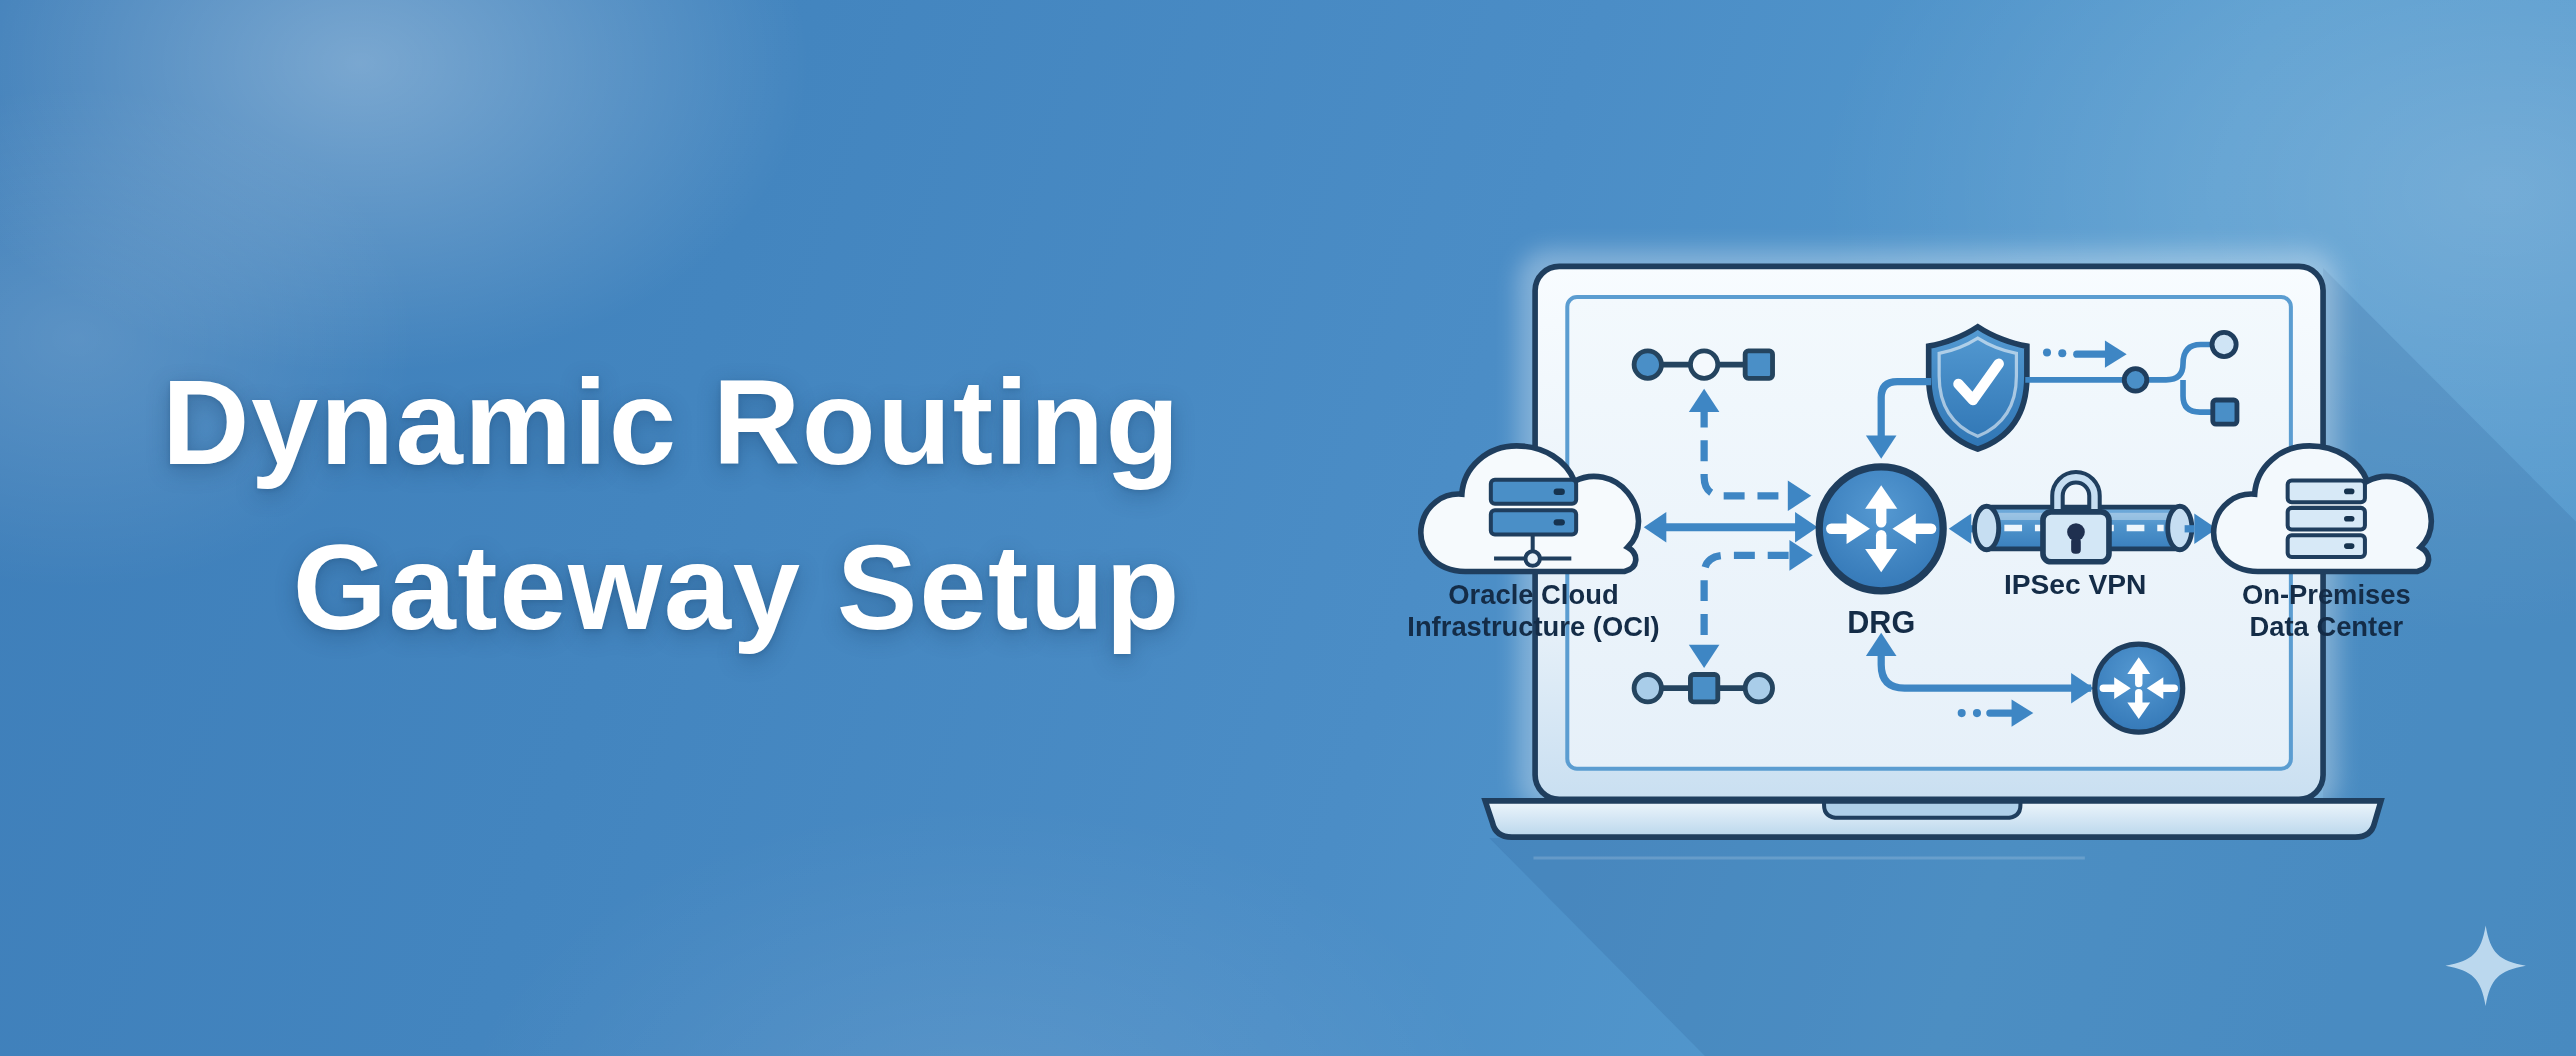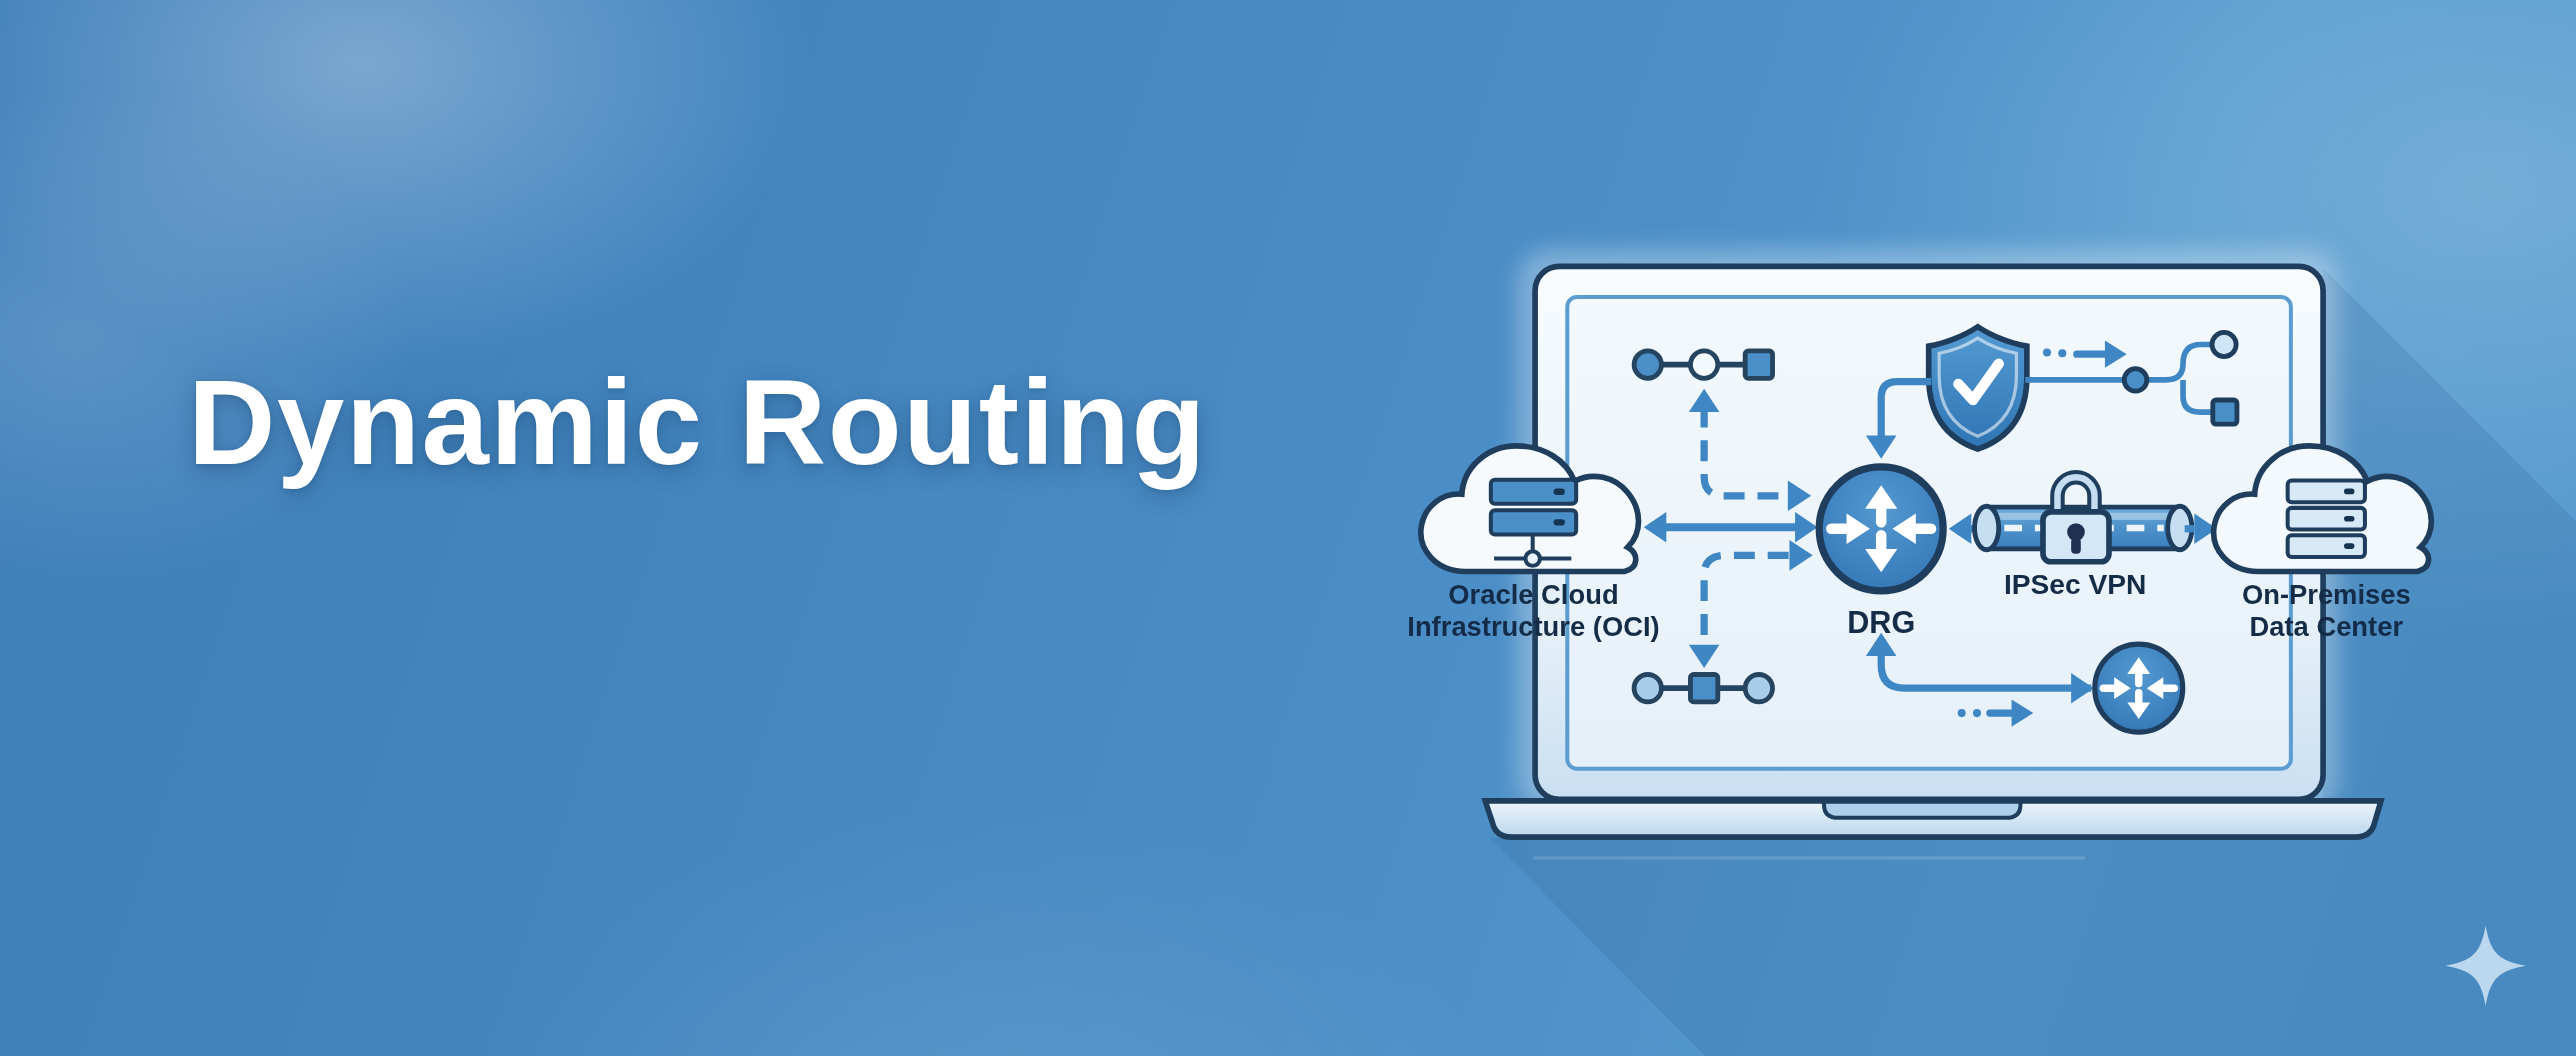--- a/index.html
+++ b/index.html
@@ -7,37 +7,38 @@
     width:2576px;height:1056px;overflow:hidden;position:relative;
     font-family:"Liberation Sans",sans-serif;
     background:
       radial-gradient(725px 499px at 14% 6%,  rgba(255,255,255,.30), rgba(255,255,255,0) 62%),
       radial-gradient(564px 419px at 3% 32%,  rgba(255,255,255,.15), rgba(255,255,255,0) 60%),
       radial-gradient(886px 564px at 38% 108%, rgba(255,255,255,.10), rgba(255,255,255,0) 60%),
       radial-gradient(1047px 684px at 97% 18%, rgba(255,255,255,.20), rgba(255,255,255,0) 65%),
       linear-gradient(108deg,#3e7eb9 0%,#4385bf 28%,#4b8dc6 55%,#549ace 78%,#4f95cb 100%);
   }
   .title{
-    position:absolute;left:188px;top:340px;
+    position:absolute;left:162px;top:340px;
     color:#ffffff;font-weight:bold;font-size:121px;line-height:165px;letter-spacing:1.6px;
     text-shadow:0 6.4px 21px rgba(21,58,96,.35),0 1.6px 4px rgba(21,58,96,.20);
     white-space:nowrap;
     text-align:right;
   }
   .scene{position:absolute;left:0;top:0;}
   svg text{font-family:"Liberation Sans",sans-serif;}
   .cloud-label{font-weight:bold;font-size:34px;fill:#142c47;}
   .node-label{font-weight:bold;font-size:38px;fill:#142c47;}
   .vpn-label{font-weight:bold;font-size:35px;fill:#142c47;}
 </style>
 </head>
 <body>
 
 <div class="title">
   <div>Dynamic Routing</div>
+  <div>Gateway Setup</div>
 </div>
 
 <svg class="scene" width="2576" height="1056" viewBox="0 0 3200 1312">
   <defs>
     <linearGradient id="bezelGrad" x1="0" y1="0" x2="0" y2="1">
       <stop offset="0" stop-color="#f8fcff"></stop>
         <stop offset="0.7" stop-color="#e4eff8"></stop>
         <stop offset="1" stop-color="#c9dff1"></stop>
     </linearGradient>
     <linearGradient id="screenGrad" x1="0" y1="0" x2="0" y2="1">

